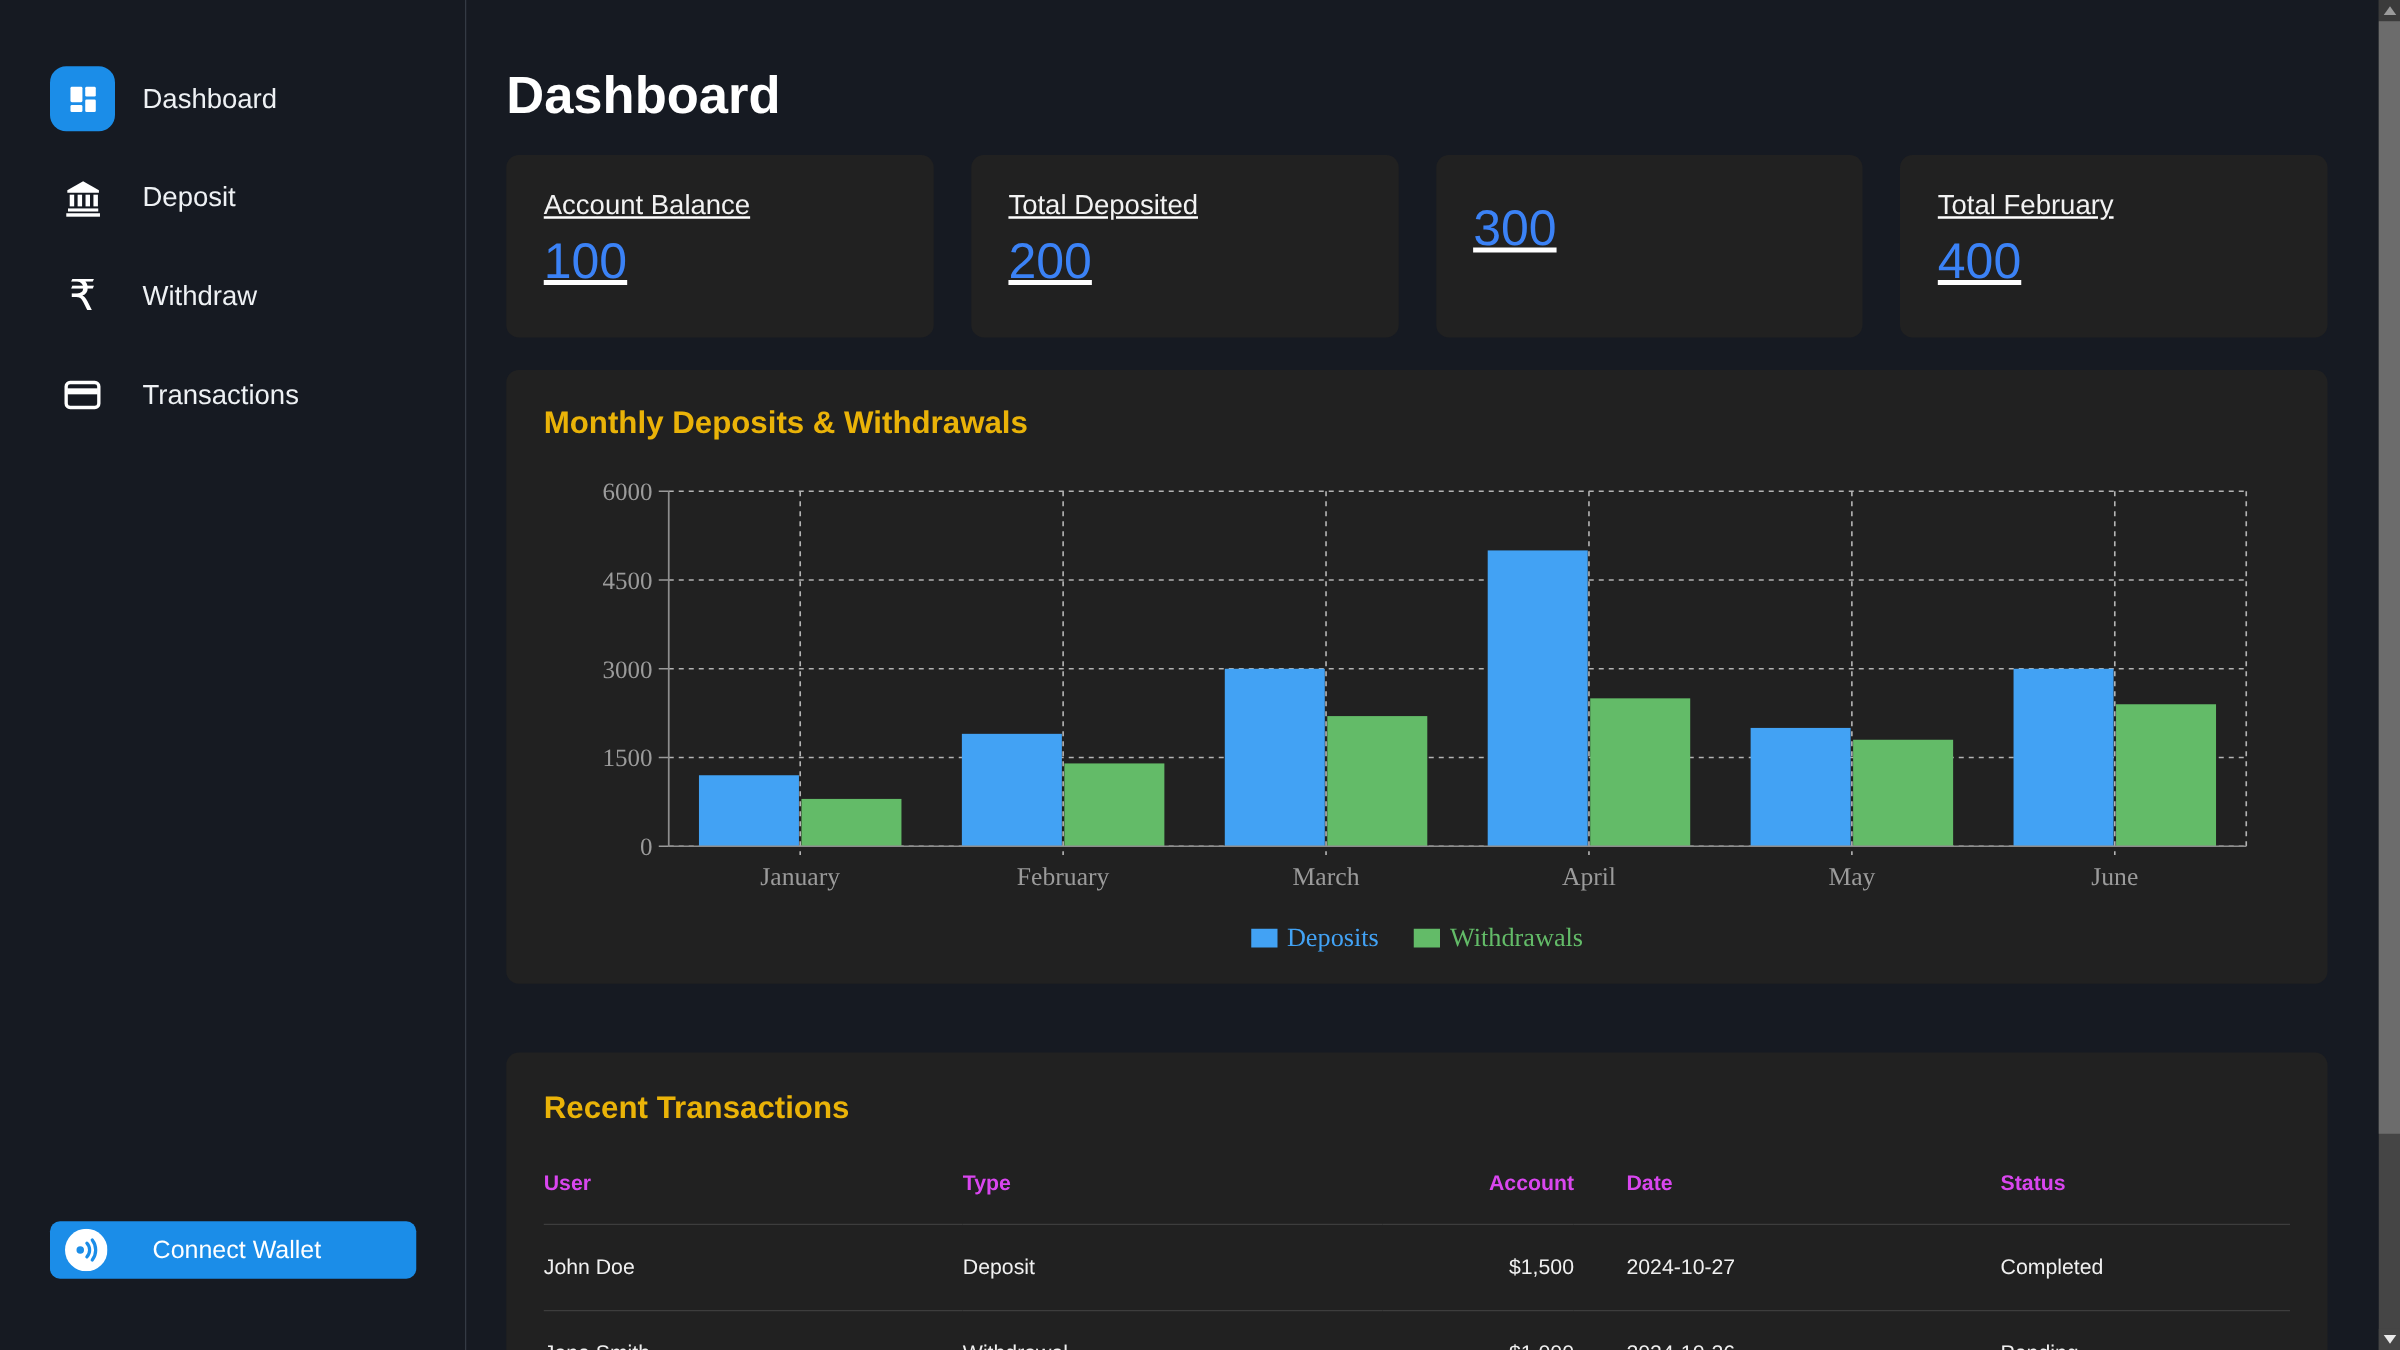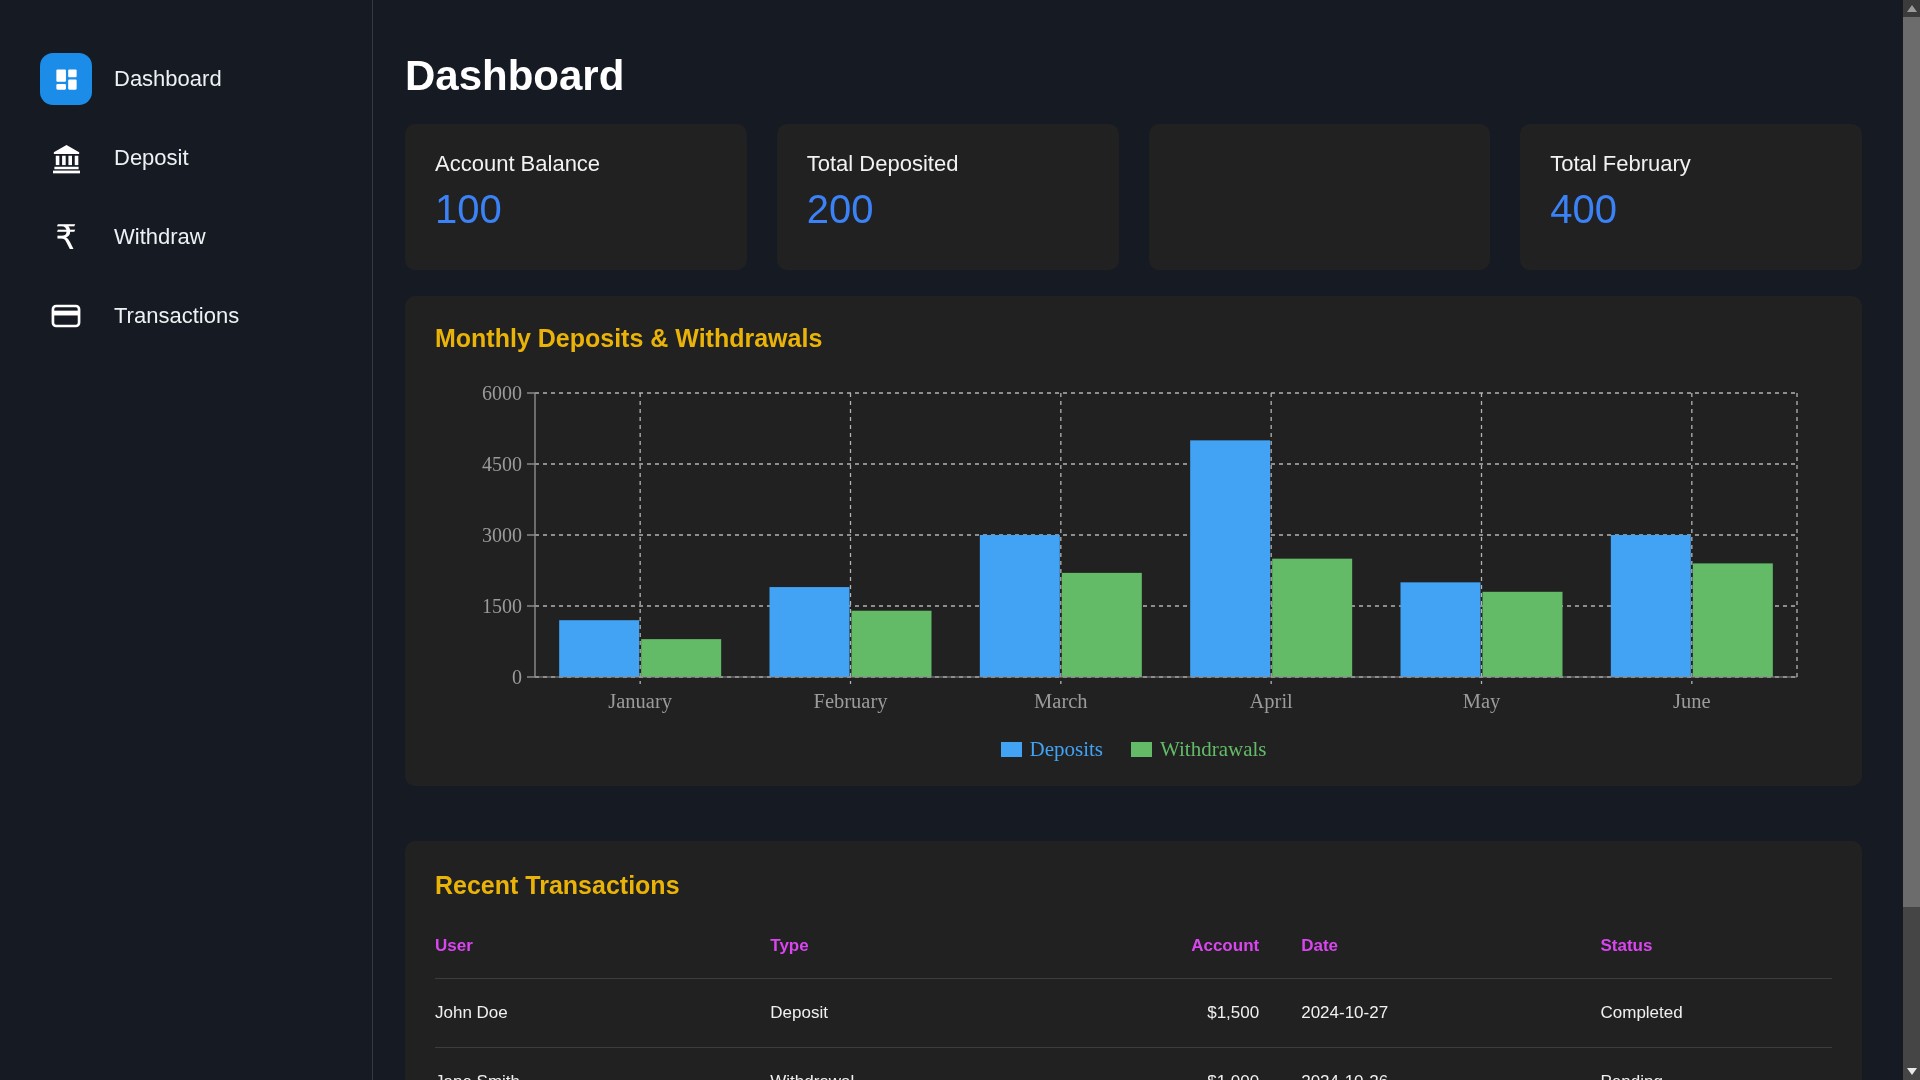--- a/index.html
+++ b/index.html
@@ -39,21 +39,21 @@
   .connect-icon { width:34px; height:34px; margin-left:12px; flex:0 0 34px; }
   .connect-label { flex:1; text-align:center; font-size:20px; margin-right:40px; }
 
   
   .main {
     position:absolute; left:374px; top:0; bottom:0; right:17px;
     padding:52px 41px 0 31px; overflow:hidden;
   }
   .page-title { font-size:42px; font-weight:700; line-height:1.15; margin-bottom:24px; }
 
-  .cards { display:flex; gap:30px; }
+  .cards { display:flex; gap:30px;text-decoration:underline; }
   .card {
     flex:1; height:146px; background:var(--panel); border-radius:10px;
     padding:27px 0 0 30px;
   }
   .card-label { font-size:22px; color:#f2f2f2; }
   .card-value { font-size:40px; color:#3b82f6; margin-top:10px; }
 
   .panel { background:var(--panel); border-radius:10px; }
   .chart-panel { margin-top:26px; padding:28px 30px 24px 30px; }
   .panel-title { font-size:25px; font-weight:700; color:#eab308; }
@@ -123,35 +123,47 @@
       <div class="nav-item">
         <div class="nav-icon-slot">
           <svg viewBox="0 0 24 24" width="32" height="32">
             <rect x="2.2" y="4.5" width="19.6" height="15" rx="2.4" fill="none" stroke="#fff" stroke-width="2"></rect>
             <rect x="2.8" y="8" width="18.4" height="3.6" fill="#fff"></rect>
           </svg>
         </div>
         <span class="nav-label">Transactions</span>
       </div>
     </nav>
+  <button class="connect-btn">
+    <span class="connect-icon">
+      <svg viewBox="0 0 34 34" width="34" height="34">
+        <circle cx="17" cy="17" r="17" fill="#ffffff"></circle>
+        <circle cx="12.2" cy="17" r="3" fill="#1b8de8"></circle>
+        <path d="M17.5 11.5a8 8 0 0 1 0 11" stroke="#1b8de8" stroke-width="2.6" fill="none" stroke-linecap="round"></path>
+        <path d="M21.8 9a13 13 0 0 1 0 16" stroke="#1b8de8" stroke-width="2.6" fill="none" stroke-linecap="round"></path>
+      </svg>
+    </span>
+    <span class="connect-label">Connect Wallet</span>
+  </button>
 </aside>
 
 <main class="main">
   <h1 class="page-title">Dashboard</h1>
 
   <div class="cards" id="cards-row">
       <div class="card">
         <div class="card-label">Account Balance</div>
         <div class="card-value">100</div>
       </div>
       <div class="card">
         <div class="card-label">Total Deposited</div>
         <div class="card-value">200</div>
       </div>
       <div class="card">
+        <div class="card-value">300</div>
       </div>
       <div class="card">
         <div class="card-label">Total February</div>
         <div class="card-value">400</div>
       </div>
     </div>
 
   <section class="panel chart-panel">
     <h2 class="panel-title">Monthly Deposits &amp; Withdrawals</h2>
     <div id="chart"><svg width="1398" height="362" viewBox="0 0 1398 362">

